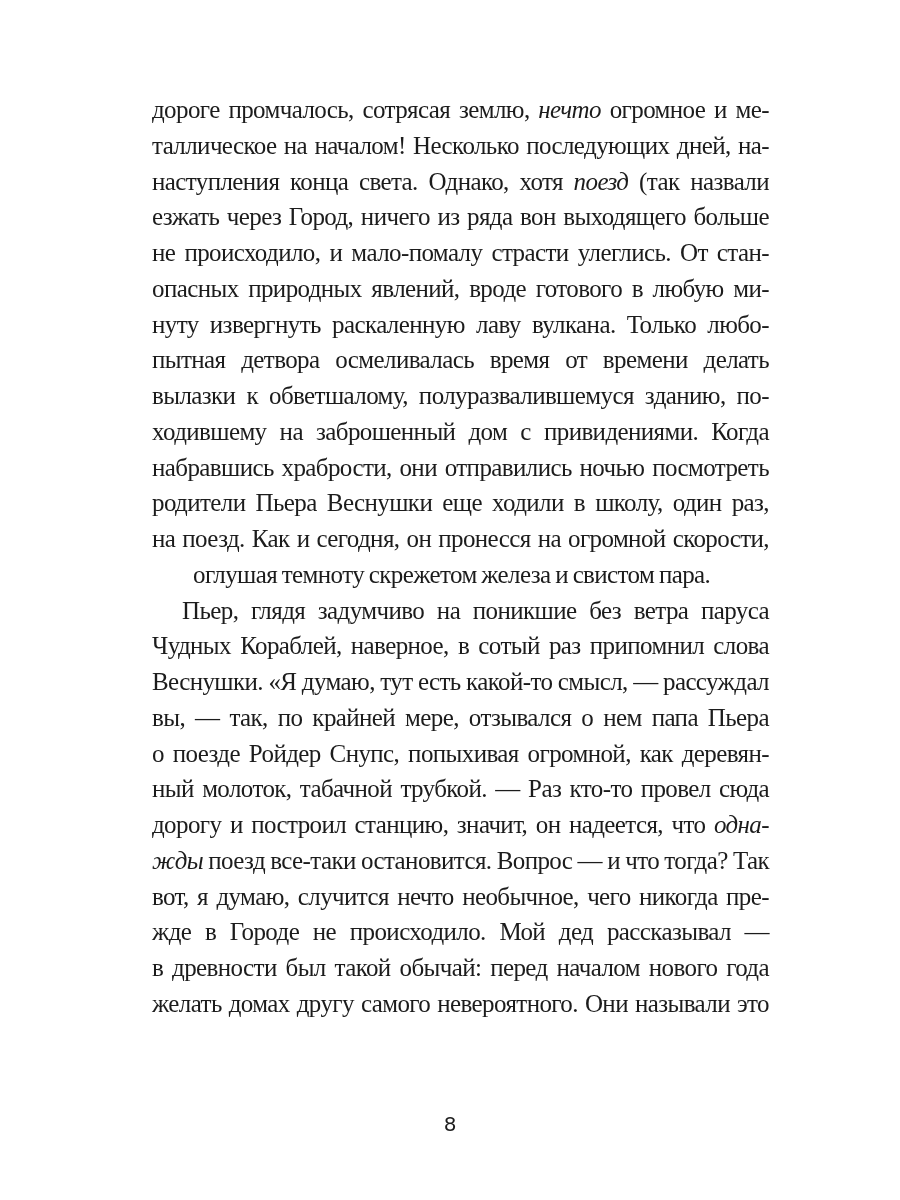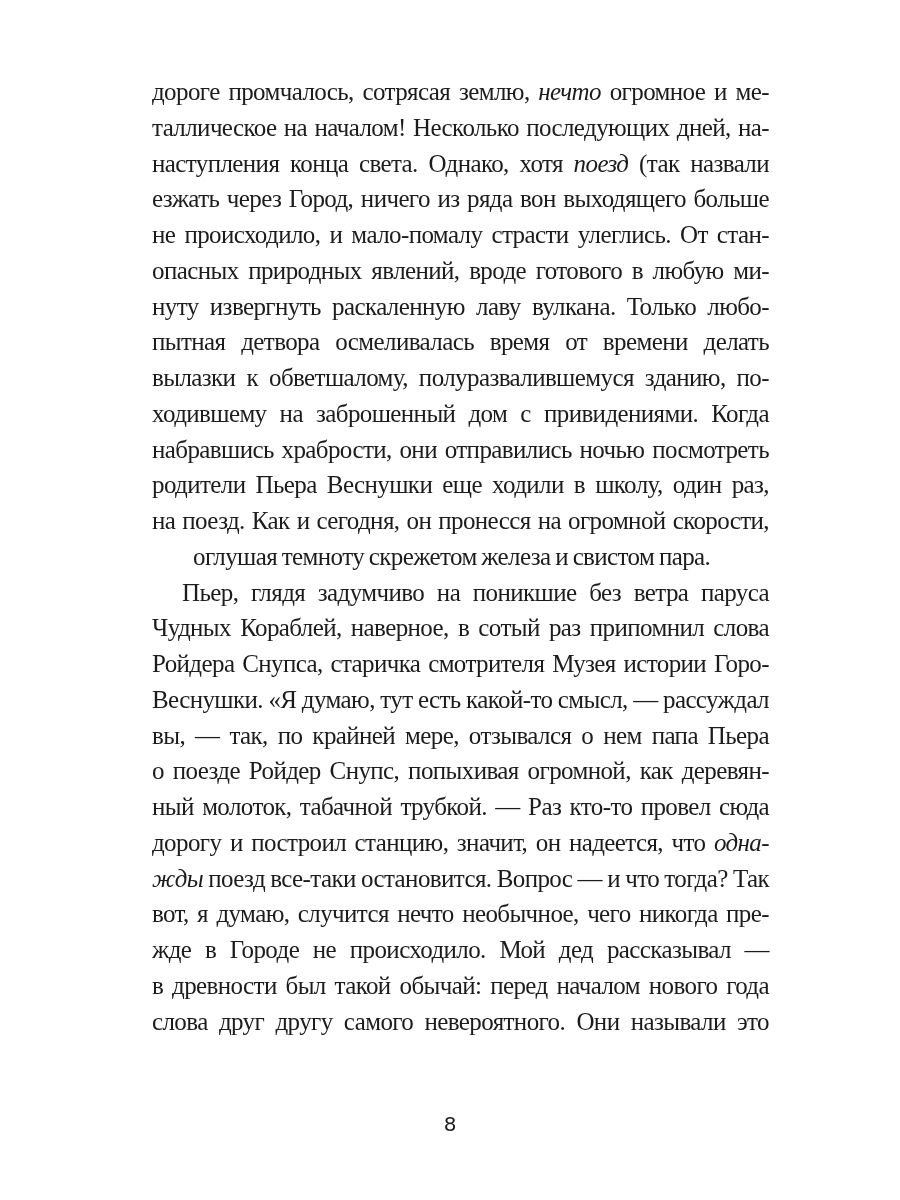--- a/index.html
+++ b/index.html
@@ -1,18 +1,18 @@
 <!DOCTYPE html>
 <html><head>
 <meta charset="utf-8">
 <style>
   html, body { margin: 0; padding: 0; background: #ffffff; }
   body { width: 900px; height: 1200px; position: relative; overflow: hidden; }
   .page {
-    position: absolute; left: 152px; top: 74px; width: 617px;
+    position: absolute; left: 152px; top: 92px; width: 617px;
     font-family: "Liberation Serif", "DejaVu Serif", serif;
     font-size: 25px; color: #1c1c1c;
   }
   .line {
     height: 35.75px; line-height: 35.75px;
     white-space: nowrap; text-align: justify; text-align-last: justify;
     letter-spacing: -0.6px; word-spacing: -1px;
     overflow: visible;
   }
   .line.last { text-align-last: left; margin-left: 41px; }
@@ -36,25 +36,24 @@
     <div class="line"><span>нуту извергнуть раскаленную лаву вулкана. Только любо-</span></div>
     <div class="line"><span>пытная детвора осмеливалась время от времени делать</span></div>
     <div class="line"><span>вылазки к обветшалому, полуразвалившемуся зданию, по-</span></div>
     <div class="line"><span>ходившему на заброшенный дом с привидениями. Когда</span></div>
     <div class="line"><span>набравшись храбрости, они отправились ночью посмотреть</span></div>
     <div class="line"><span>родители Пьера Веснушки еще ходили в школу, один раз,</span></div>
     <div class="line"><span>на поезд. Как и сегодня, он пронесся на огромной скорости,</span></div>
     <div class="line last"><span>оглушая темноту скрежетом железа и свистом пара.</span></div>
     <div class="line indent"><span>Пьер, глядя задумчиво на поникшие без ветра паруса</span></div>
     <div class="line"><span>Чудных Кораблей, наверное, в сотый раз припомнил слова</span></div>
-    <div class="line"><span>Ройдера Снупса, старичка смотрителя Музея истории Горо-</span></div>
     <div class="line"><span>Веснушки. «Я думаю, тут есть какой-то смысл, — рассуждал</span></div>
     <div class="line"><span>вы, — так, по крайней мере, отзывался о нем папа Пьера</span></div>
     <div class="line"><span>о поезде Ройдер Снупс, попыхивая огромной, как деревян-</span></div>
     <div class="line"><span>ный молоток, табачной трубкой. — Раз кто-то провел сюда</span></div>
     <div class="line"><span>дорогу и построил станцию, значит, он надеется, что </span><i>одна-</i></div>
     <div class="line"><i>жды</i><span> поезд все-таки остановится. Вопрос — и что тогда? Так</span></div>
     <div class="line"><span>вот, я думаю, случится нечто необычное, чего никогда пре-</span></div>
     <div class="line"><span>жде в Городе не происходило. Мой дед рассказывал —</span></div>
     <div class="line"><span>в древности был такой обычай: перед началом нового года</span></div>
-    <div class="line"><span>слова друг другу самого невероятного. Они называли это</span></div>
+    <div class="line"><span>желать домах другу самого невероятного. Они называли это</span></div>
   </div>
 <div class="folio">8</div>
 
 </body></html>

